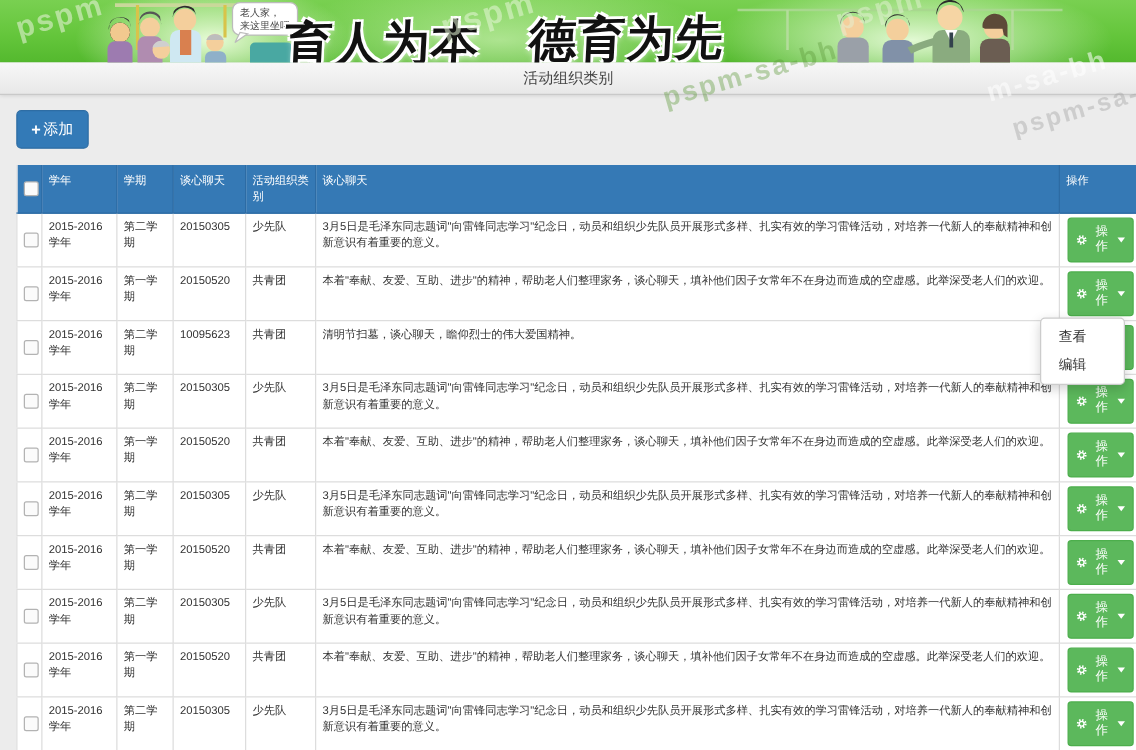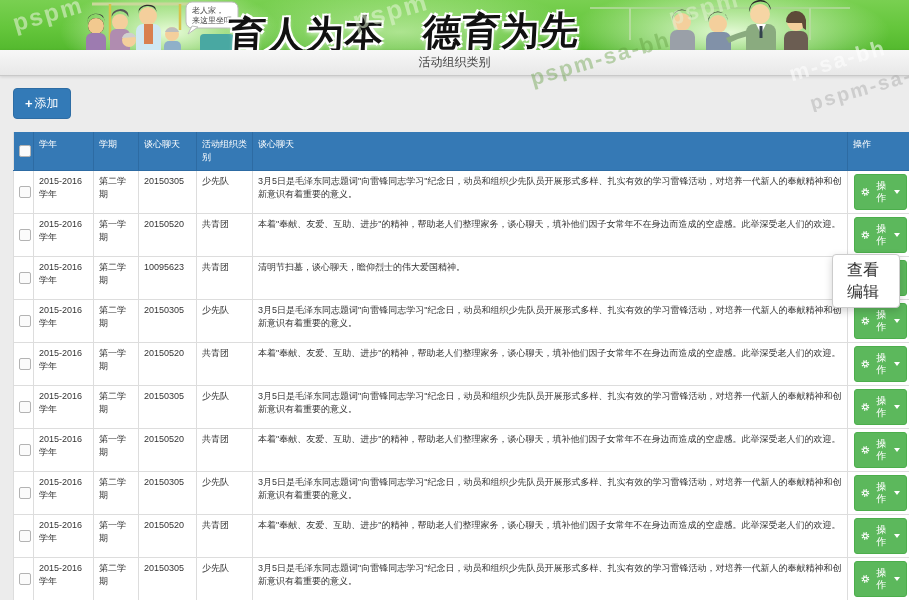--- a/index.html
+++ b/index.html
@@ -61,21 +61,21 @@
   .btn-green { display:inline-flex; align-items:center; gap:3px; background:#5cb85c; border:1px solid #4cae4c;
                color:#fff; font-size:10px; line-height:12px; padding:5px 6px; border-radius:3px; cursor:pointer;
                font-family:inherit; }
   .gear { width:10px; height:10px; }
   .caret { display:inline-block; width:0; height:0; border-left:3.5px solid transparent;
            border-right:3.5px solid transparent; border-top:4px solid #fff; margin-left:1px; }
 
   .dropdown { position:absolute; top:calc(100% + 1px); right:7px; width:68px; background:#fff;
               border:1px solid #ccc; border-radius:4px; box-shadow:0 3px 9px rgba(0,0,0,.18);
               padding:4px 0; z-index:30; }
-  .dropdown-item { font-size:16px; color:#333; padding:3px 8px 3px 14px; line-height:16px; cursor:pointer; }
+  .dropdown-item { font-size:11px; color:#333; padding:3px 8px 3px 14px; line-height:16px; cursor:pointer; }
 </style>
 </head>
 <body>
 
 <div class="banner">
   <div class="glow glow-left"></div>
   <div class="glow glow-mid"></div>
   <div class="glow glow-right"></div>
 
   <svg class="cartoon cartoon-left" width="160" height="62" viewBox="0 0 160 62">

